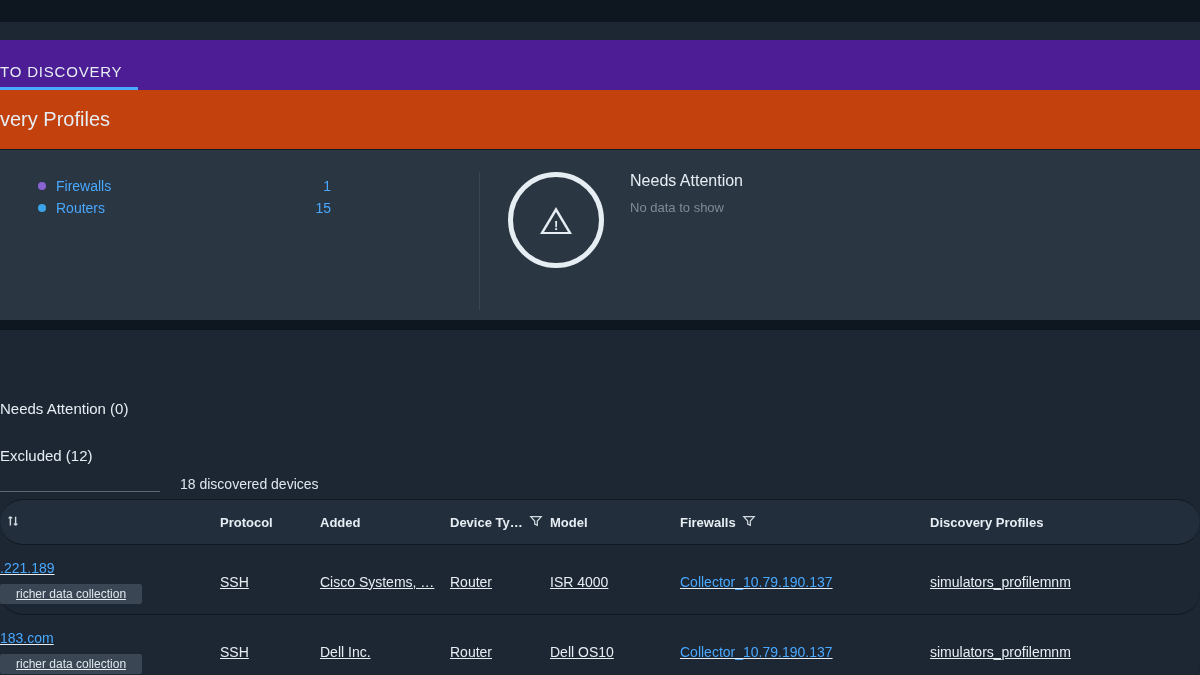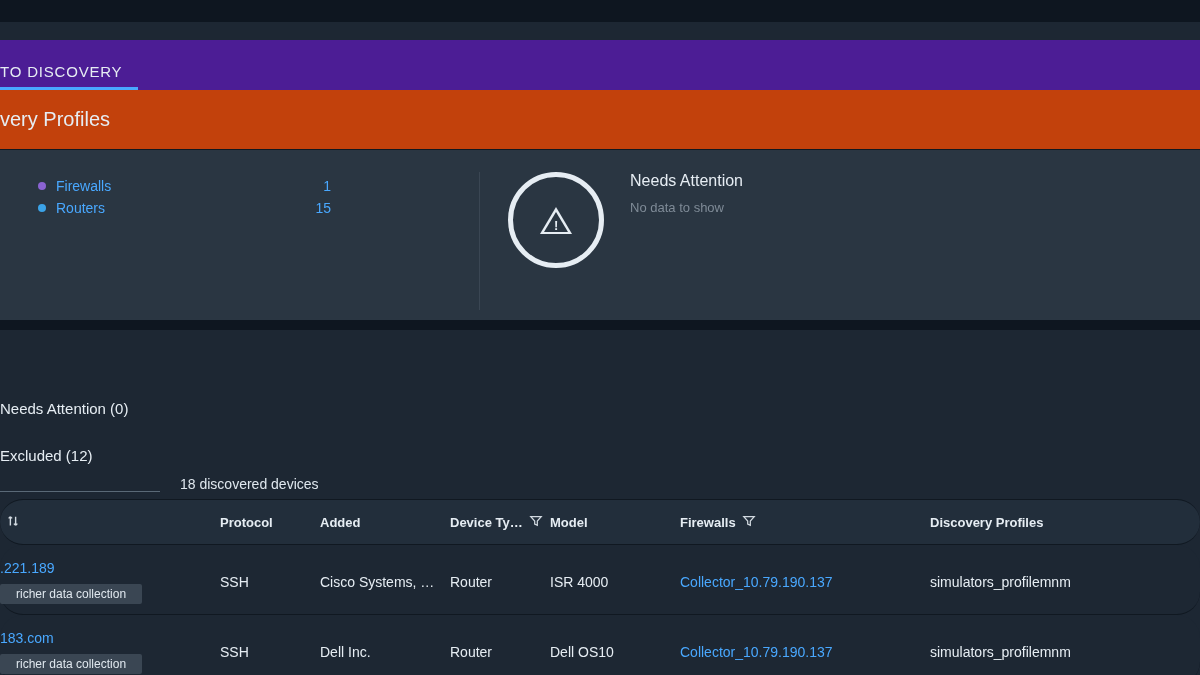--- a/index.html
+++ b/index.html
@@ -98,21 +98,21 @@
     border-bottom: 1px solid #101821;
   }
   .thead .th { display:flex; align-items:center; gap:6px; color:#e6edf3; cursor:pointer; padding-left: 0; }
   .thead .th.first { padding-left: 0; }
   .sort-icn, .flt-icn { opacity: .9; }
   .flt-icn svg { width:14px; height:14px; }
   .sort-icn svg { width:14px; height:14px; }
   .trow {
     min-height: 70px; padding: 14px 0 10px 0;
     border-bottom: 1px solid #101821;
-    font-size: 14px; background:#1d2733;
+    font-size: 14px; background:#1d2733;text-decoration:underline;
   }
   .link { color:#49a8ff; cursor:pointer; }
   .badge {
     display:inline-block; margin-top:8px;
     background:#3a4653; color:#dfe7ee;
     font-size:12px; padding:3px 16px; border-radius:2px;
   }
   .cell-stack { display:flex; flex-direction:column; align-items:flex-start; }
 </style>
 </head>

